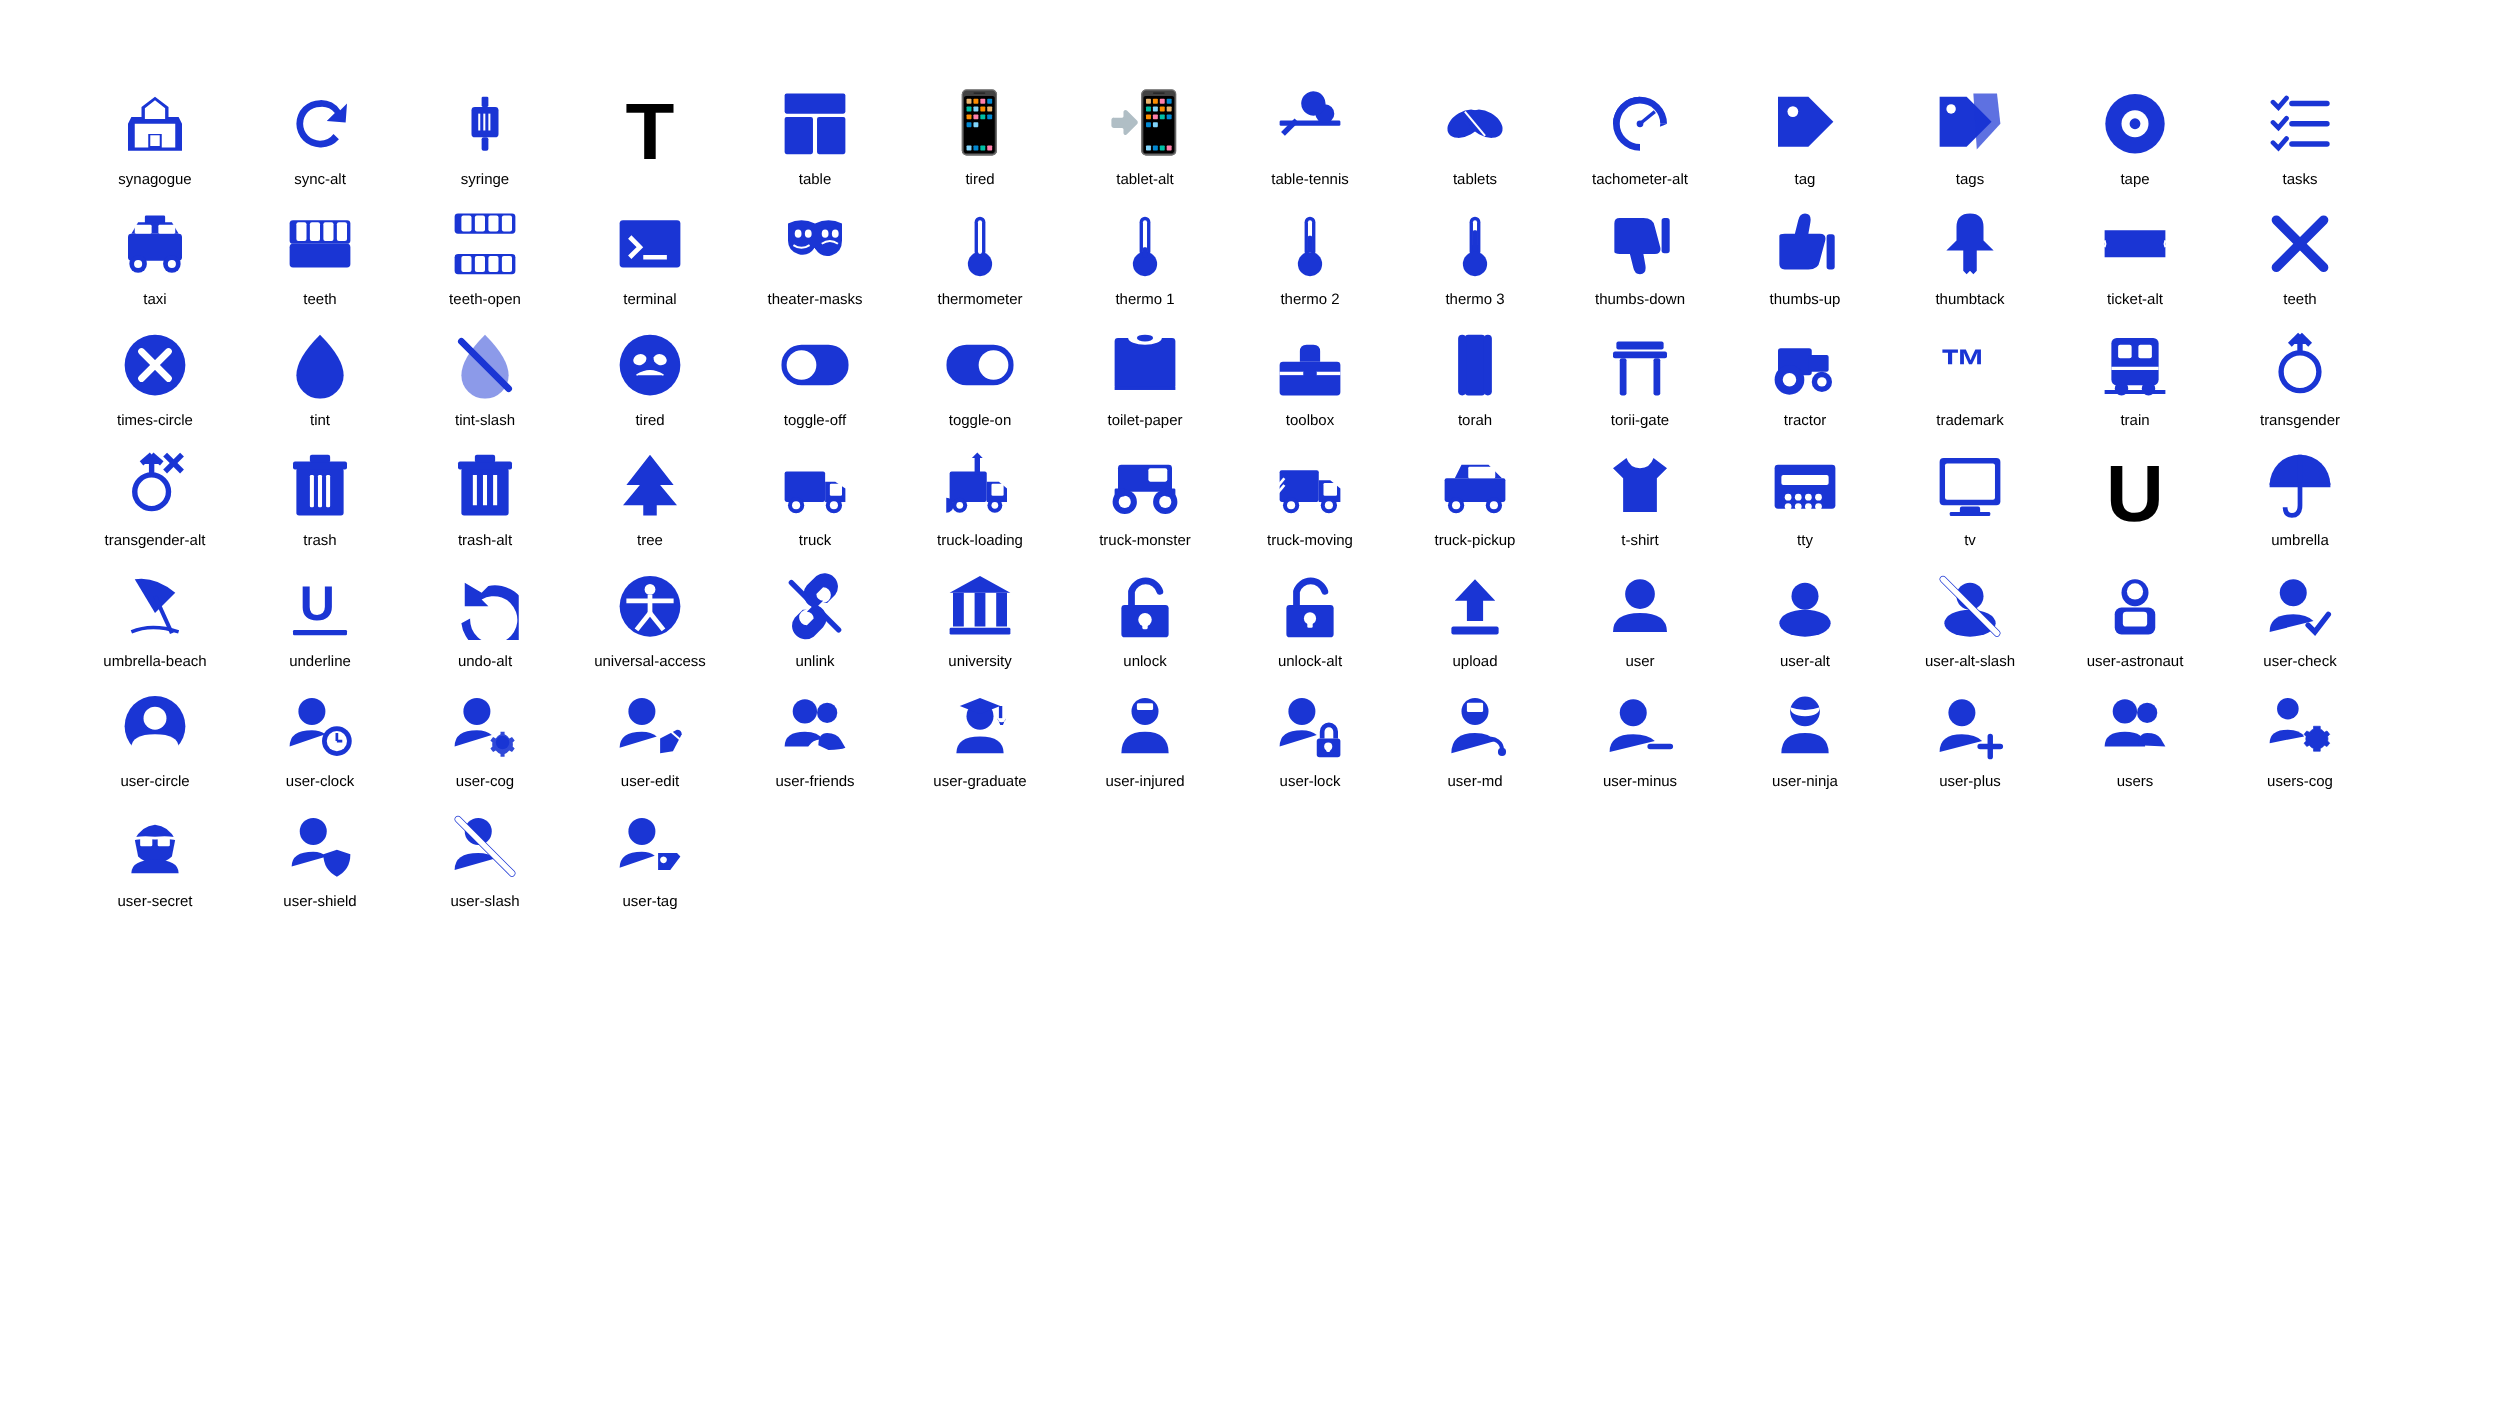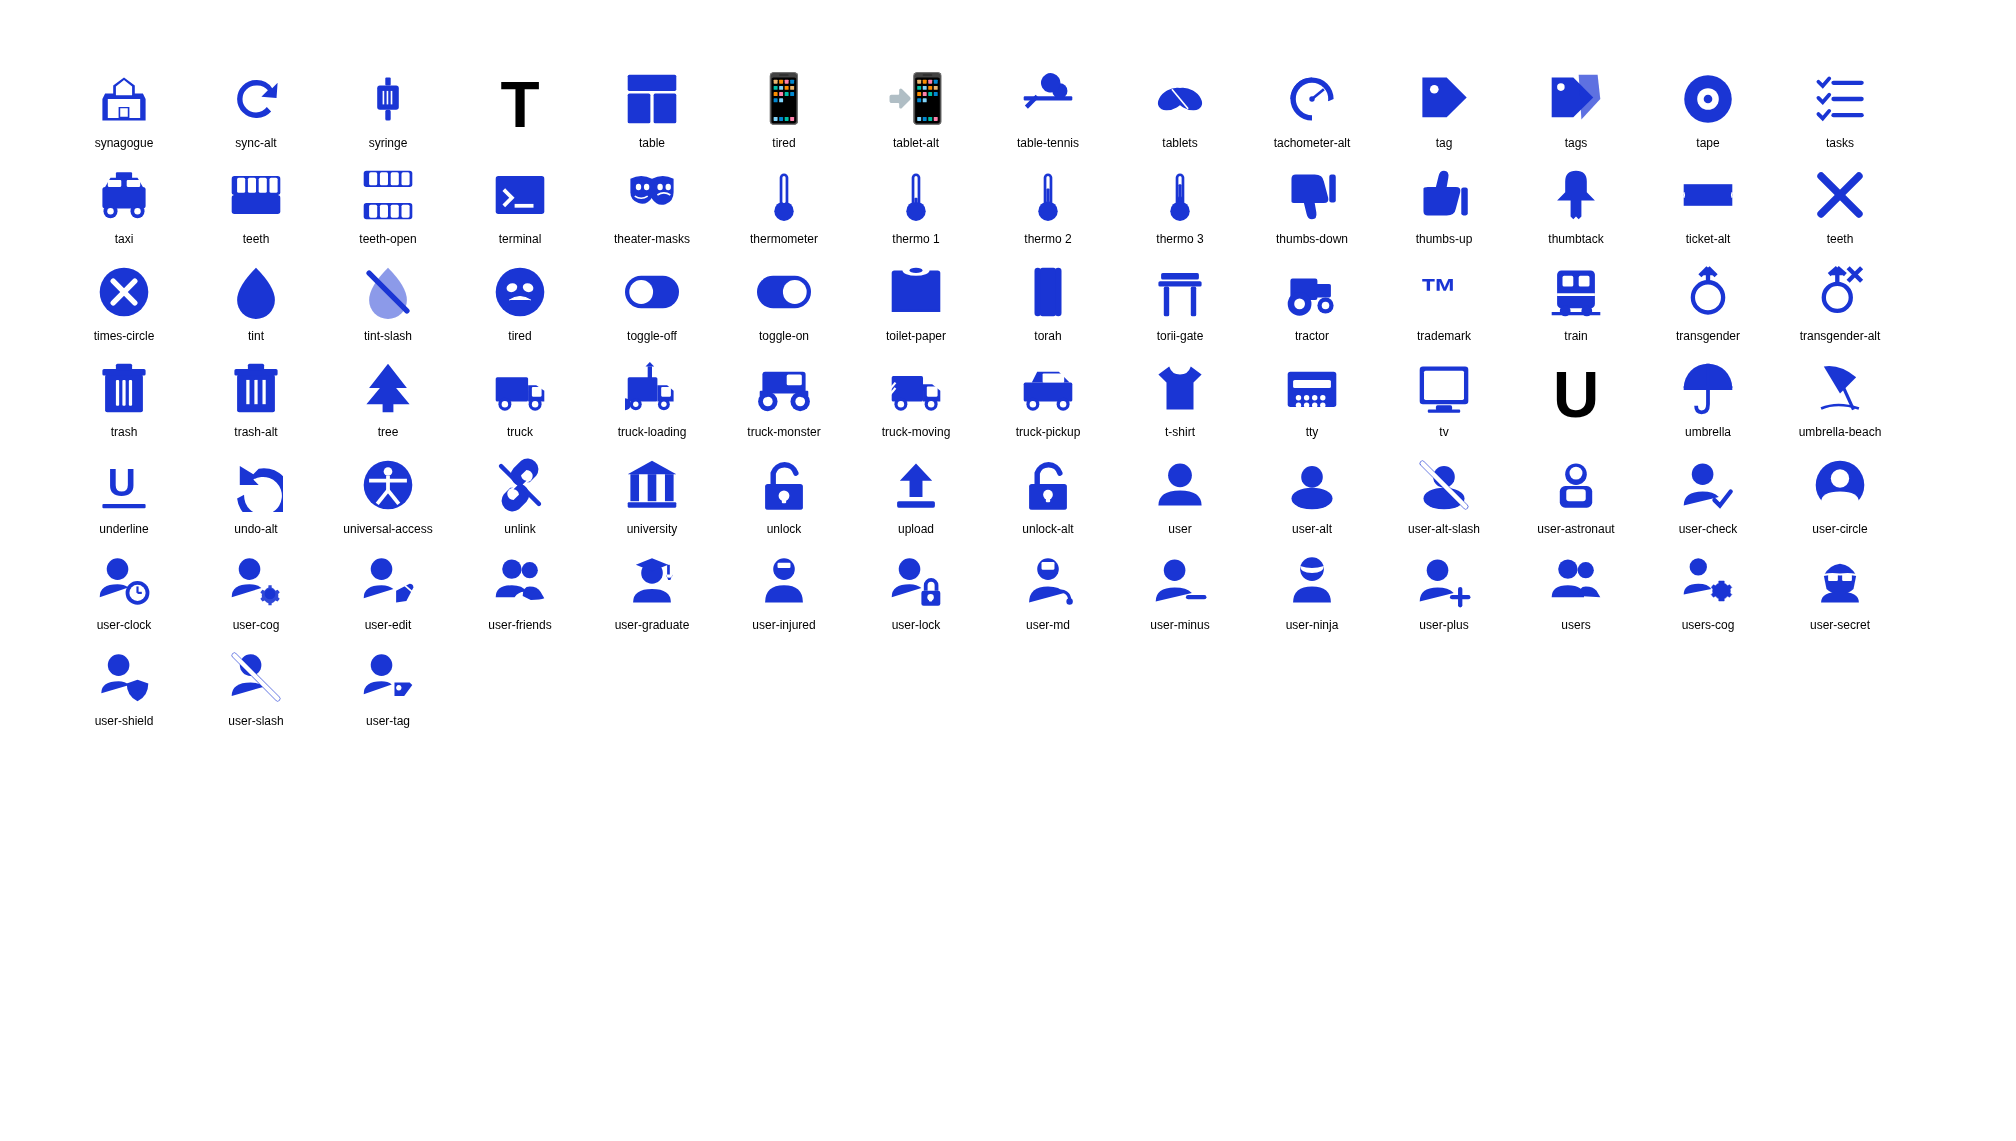--- a/index.html
+++ b/index.html
@@ -441,20 +441,31 @@
           <ellipse fill="#fff" cx="50" cy="10" rx="25" ry="10"></ellipse>
           <ellipse fill="#1a35d4" cx="50" cy="10" rx="12" ry="5"></ellipse>
           <rect fill="#1a35d4" x="5" y="82" width="90" height="5"></rect>
         </svg>
       </div>
       <div class="icon-label">toilet-paper</div>
     </div>
     <div class="icon-item">
       <div class="icon-glyph">
         <svg class="icon-svg" viewBox="0 0 100 100">
+          <rect fill="#1a35d4" x="5" y="45" width="90" height="50" rx="5"></rect>
+          <path fill="#1a35d4" d="M35 45 L35 30 Q35 20 45 20 L55 20 Q65 20 65 30 L65 45 Z M42 45 L42 32 Q42 28 45 28 L55 28 Q58 28 58 32 L58 45 Z"></path>
+          <rect fill="#fff" x="5" y="60" width="90" height="5"></rect>
+          <rect fill="#1a35d4" x="40" y="58" width="20" height="9" rx="3"></rect>
+        </svg>
+      </div>
+      <div class="icon-label">toolbox</div>
+    </div>
+    <div class="icon-item">
+      <div class="icon-glyph">
+        <svg class="icon-svg" viewBox="0 0 100 100">
           <rect fill="#1a35d4" x="35" y="5" width="30" height="90" rx="5"></rect>
           <rect fill="#1a35d4" x="25" y="5" width="12" height="90" rx="6"></rect>
           <rect fill="#1a35d4" x="63" y="5" width="12" height="90" rx="6"></rect>
         </svg>
       </div>
       <div class="icon-label">torah</div>
     </div>
     <div class="icon-item">
       <div class="icon-glyph">
         <svg class="icon-svg" viewBox="0 0 100 100">
@@ -755,36 +766,36 @@
           <path fill="none" stroke="#1a35d4" stroke-width="10" d="M30 48 L30 28 A22 22 0 0 1 72 28" stroke-linecap="round"></path>
           <circle fill="#fff" cx="50" cy="70" r="10"></circle>
           <rect fill="#fff" x="46" y="68" width="8" height="16" rx="2"></rect>
         </svg>
       </div>
       <div class="icon-label">unlock</div>
     </div>
     <div class="icon-item">
       <div class="icon-glyph">
         <svg class="icon-svg" viewBox="0 0 100 100">
-          <polygon fill="#1a35d4" points="50,10 80,42 62,42 62,72 38,72 38,42 20,42"></polygon>
-          <rect fill="#1a35d4" x="15" y="80" width="70" height="12" rx="3"></rect>
-        </svg>
-      </div>
-      <div class="icon-label">upload</div>
-    </div>
-    <div class="icon-item">
-      <div class="icon-glyph">
-        <svg class="icon-svg" viewBox="0 0 100 100">
           <rect fill="#1a35d4" x="15" y="48" width="70" height="48" rx="5"></rect>
           <path fill="none" stroke="#1a35d4" stroke-width="10" d="M30 48 L30 28 A22 22 0 0 1 72 28" stroke-linecap="round"></path>
           <circle fill="#fff" cx="50" cy="68" r="9"></circle>
           <rect fill="#fff" x="46" y="66" width="8" height="16" rx="2"></rect>
         </svg>
       </div>
       <div class="icon-label">unlock-alt</div>
+    </div>
+    <div class="icon-item">
+      <div class="icon-glyph">
+        <svg class="icon-svg" viewBox="0 0 100 100">
+          <polygon fill="#1a35d4" points="50,10 80,42 62,42 62,72 38,72 38,42 20,42"></polygon>
+          <rect fill="#1a35d4" x="15" y="80" width="70" height="12" rx="3"></rect>
+        </svg>
+      </div>
+      <div class="icon-label">upload</div>
     </div>
     <div class="icon-item">
       <div class="icon-glyph">
         <svg class="icon-svg" viewBox="0 0 100 100">
           <circle fill="#1a35d4" cx="50" cy="32" r="22"></circle>
           <path fill="#1a35d4" d="M10 88 Q10 60 50 60 Q90 60 90 88 Z"></path>
         </svg>
       </div>
       <div class="icon-label">user</div>
     </div>

